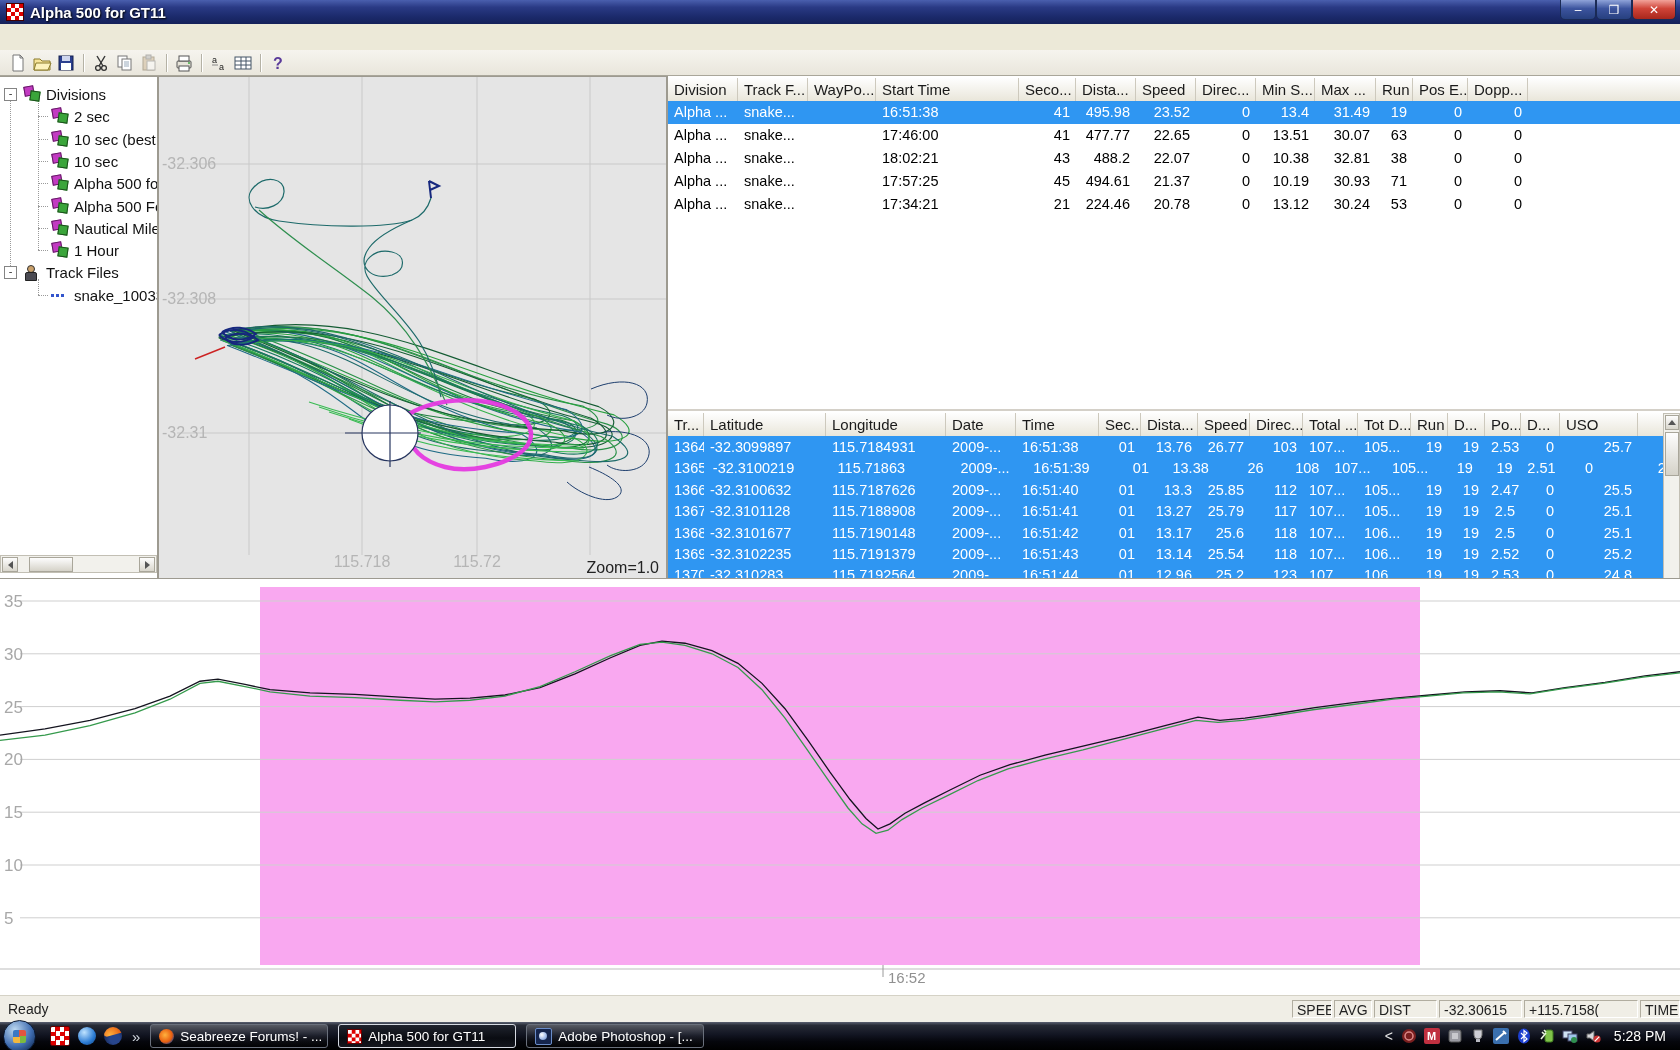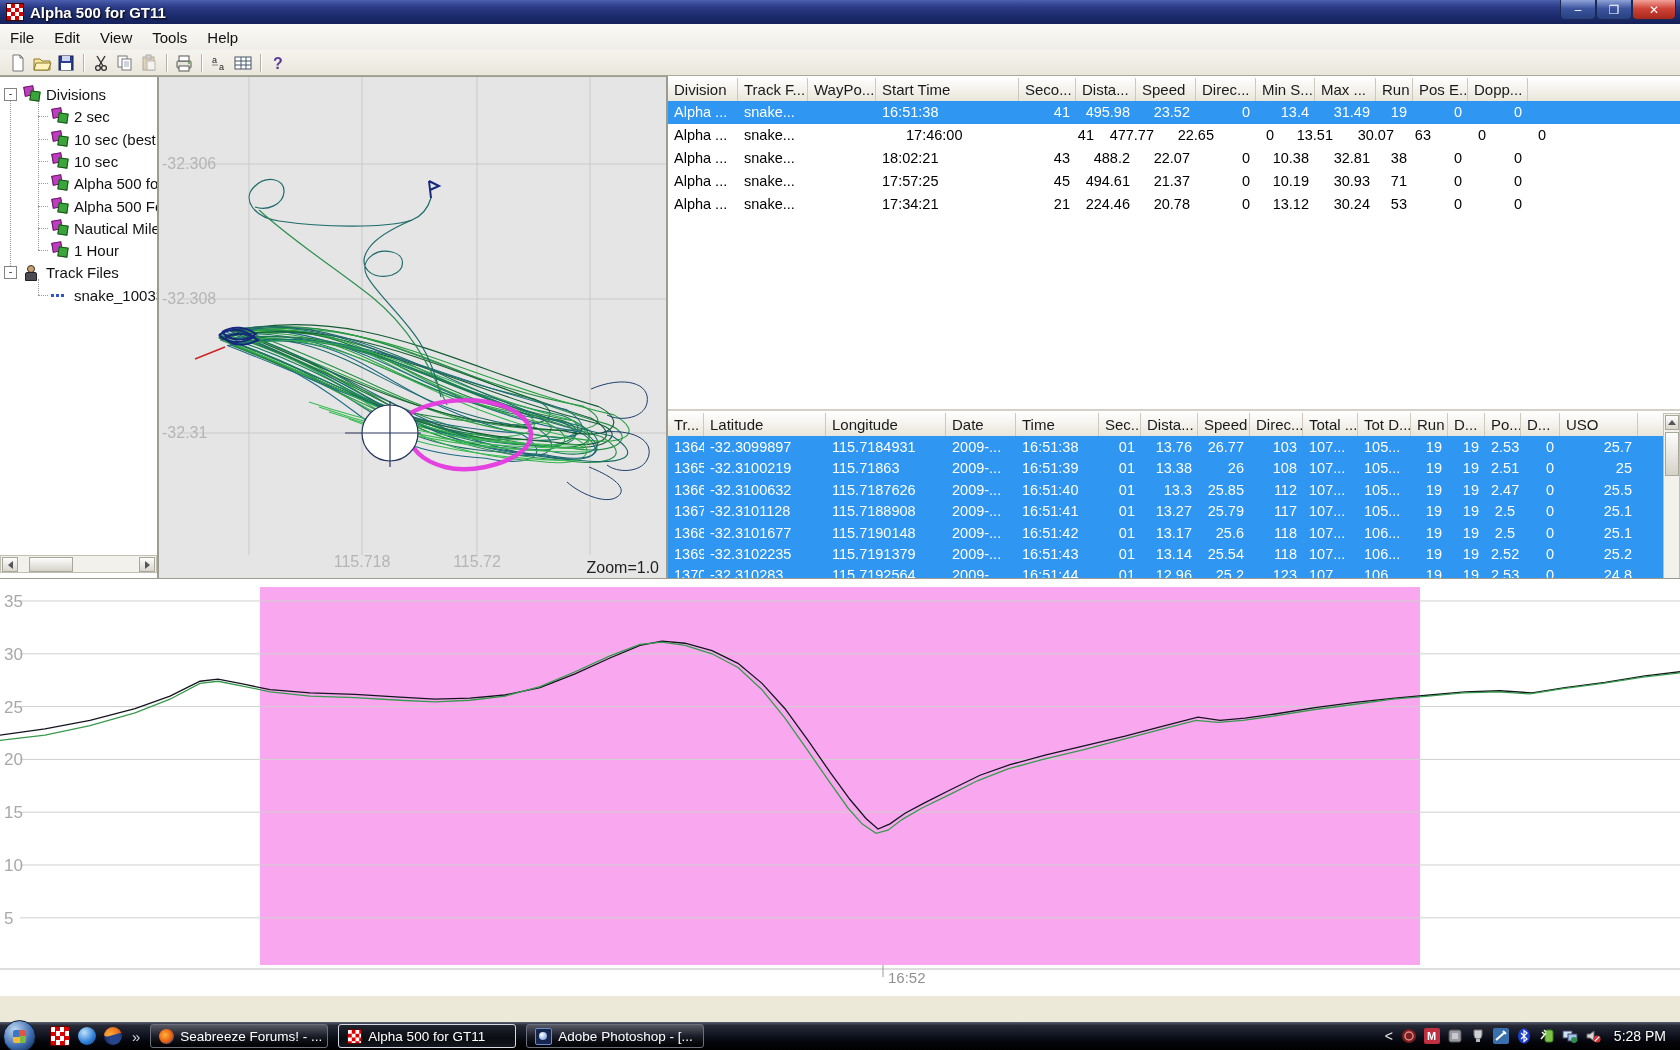--- a/index.html
+++ b/index.html
@@ -117,27 +117,20 @@
   <div id="titlebar">
     <div id="title-icon"></div>
     <div id="title-text">Alpha 500 for GT11</div>
     <div id="win-controls">
       <div class="winbtn">–</div>
       <div class="winbtn">❐</div>
       <div class="winbtn close">✕</div>
     </div>
   </div>
 
-  <div id="menubar">
-      <div class="menu-item">File</div>
-      <div class="menu-item">Edit</div>
-      <div class="menu-item">View</div>
-      <div class="menu-item">Tools</div>
-      <div class="menu-item">Help</div>
-    </div>
 
   <div id="toolbar">
       <div class="tbtn">
         <svg width="18" height="18">
           <path d="M4,1 h7 l3,3 v13 h-10 z" fill="#fff" stroke="#777"></path>
           <path d="M11,1 l3,3 h-3 z" fill="#ddd" stroke="#777"></path>
         </svg>
       </div>
       <div class="tbtn">
         <svg width="20" height="18">
@@ -422,21 +415,21 @@
             <div class="cell r" style="width: 59px;">13.4</div>
             <div class="cell r" style="width: 61px;">31.49</div>
             <div class="cell r" style="width: 37px;">19</div>
             <div class="cell r" style="width: 55px;">0</div>
             <div class="cell r" style="width: 60px;">0</div>
           </div>
           <div class="grow" style="top: 46px; height: 23px; width: 100%;">
             <div class="cell" style="width: 70px;">Alpha ...</div>
             <div class="cell" style="width: 70px;">snake...</div>
             <div class="cell" style="width: 68px;"></div>
-            <div class="cell" style="width: 143px; margin-left: 24px;">17:46:00</div>
+            <div class="cell" style="width: 143px;">17:46:00</div>
             <div class="cell r" style="width: 57px;">41</div>
             <div class="cell r" style="width: 60px;">477.77</div>
             <div class="cell r" style="width: 60px;">22.65</div>
             <div class="cell r" style="width: 60px;">0</div>
             <div class="cell r" style="width: 59px;">13.51</div>
             <div class="cell r" style="width: 61px;">30.07</div>
             <div class="cell r" style="width: 37px;">63</div>
             <div class="cell r" style="width: 55px;">0</div>
             <div class="cell r" style="width: 60px;">0</div>
           </div>
@@ -516,21 +509,21 @@
             <div class="cell r" style="width: 52px;">26.77</div>
             <div class="cell r" style="width: 53px;">103</div>
             <div class="cell" style="width: 55px;">107...</div>
             <div class="cell" style="width: 53px;">105...</div>
             <div class="cell r" style="width: 37px;">19</div>
             <div class="cell r" style="width: 37px;">19</div>
             <div class="cell r" style="width: 36px;">2.53</div>
             <div class="cell r" style="width: 39px;">0</div>
             <div class="cell r" style="width: 78px;">25.7</div>
           </div>
-          <div class="grow sel" style="top: 44.4px; height: 21.4px; width: 100%;">
+          <div class="grow sel" style="top: 44.4px; height: 21.4px; width: 100%; justify-content: space-between;">
             <div class="cell" style="width: 36px;">1365</div>
             <div class="cell" style="width: 122px;">-32.3100219</div>
             <div class="cell" style="width: 120px;">115.71863</div>
             <div class="cell" style="width: 70px;">2009-...</div>
             <div class="cell" style="width: 83px;">16:51:39</div>
             <div class="cell r" style="width: 42px;">01</div>
             <div class="cell r" style="width: 57px;">13.38</div>
             <div class="cell r" style="width: 52px;">26</div>
             <div class="cell r" style="width: 53px;">108</div>
             <div class="cell" style="width: 55px;">107...</div>
@@ -710,20 +703,29 @@
         <line x1="20" y1="338.8" x2="1680" y2="338.8" stroke="#cfcfcf" stroke-width="1"></line>
         <text x="4" y="344.8" font-size="17" fill="#a8a8a8">5</text>
         <line x1="0" y1="390" x2="1680" y2="390" stroke="#bdbdbd"></line>
         <line x1="883" y1="386" x2="883" y2="398" stroke="#9a9a9a"></line>
         <text x="888" y="404" font-size="15" fill="#909090">16:52</text>
         <polyline points="0,156.112 45,149.776 90,141.32800000000003 135,129.712 170,117.04 200,102.25600000000001 218,100.14399999999999 245,105.42399999999999 270,110.704 310,113.872 355,115.45600000000002 400,118.09600000000002 435,120.20800000000001 470,119.152 505,115.984 540,108.592 575,94.86399999999999 610,79.02399999999999 640,66.352 662,62.12800000000001 685,64.24000000000001 712,71.632 738,84.30399999999999 762,104.36800000000001 785,129.712 808,161.392 830,193.072 850,220.52800000000002 866,239.53600000000003 878,250.09600000000003 890,244.81600000000003 905,234.25600000000003 925,223.69600000000003 950,211.024 980,196.24 1010,185.68 1045,176.17600000000002 1085,166.672 1125,157.168 1165,146.608 1198,138.16000000000003 1220,141.32800000000003 1245,139.216 1275,134.99200000000002 1315,128.656 1355,123.37600000000002 1395,119.152 1430,115.984 1465,112.81600000000002 1500,111.76 1532,113.872 1565,108.592 1605,103.312 1645,96.97600000000001 1680,92.752" fill="none" stroke="#14141f" stroke-width="1.3"></polyline>
         <polyline points="0,161.392 45,156.112 90,146.608 135,133.93600000000004 170,120.20800000000001 200,104.36800000000001 218,102.25600000000001 245,107.53600000000002 270,112.81600000000002 310,117.04 355,118.624 400,121.264 435,122.84800000000001 470,121.264 505,117.04 540,107.53600000000002 575,92.752 610,76.91199999999999 640,65.29600000000002 662,63.18399999999999 685,66.352 712,74.80000000000001 738,88.528 762,110.704 785,139.216 808,171.952 830,203.632 848,228.97600000000003 862,244.81600000000003 876,254.32000000000002 888,251.15200000000002 902,240.592 922,228.97600000000003 948,216.304 978,201.52 1008,189.904 1043,180.4 1083,170.89600000000002 1123,160.336 1163,149.776 1196,141.32800000000003 1218,143.44 1243,141.32800000000003 1273,137.10399999999998 1313,130.76800000000003 1353,125.48800000000001 1393,120.20800000000001 1428,117.04 1463,113.872 1498,112.81600000000002 1530,114.92800000000001 1563,109.64800000000001 1603,104.36800000000001 1643,98.032 1680,93.808" fill="none" stroke="#359a4c" stroke-width="1.3"></polyline>
       </svg>
   </div>
 
+  <div id="statusbar">
+    <span id="status-ready">Ready</span>
+    <span class="spanel" style="right:348px;width:40px;">SPEE</span>
+    <span class="spanel" style="right:308px;width:38px;">AVG</span>
+    <span class="spanel" style="right:243px;width:63px;">DIST</span>
+    <span class="spanel" style="right:158px;width:83px;">-32.30615</span>
+    <span class="spanel" style="right:42px;width:114px;">+115.7158(</span>
+    <span class="spanel" style="right:0;width:40px;">TIME</span>
+  </div>
 
   <div id="taskbar">
     <div id="start-orb">
         <div class="orbflag"></div>
       </div>
     <div style="width:42px;flex:none;"></div>
     <div class="qlicon ql-check"></div>
     <div class="qlicon ql-earth"></div>
     <div class="qlicon ql-fox"></div>
     <div id="chevron">»</div>

